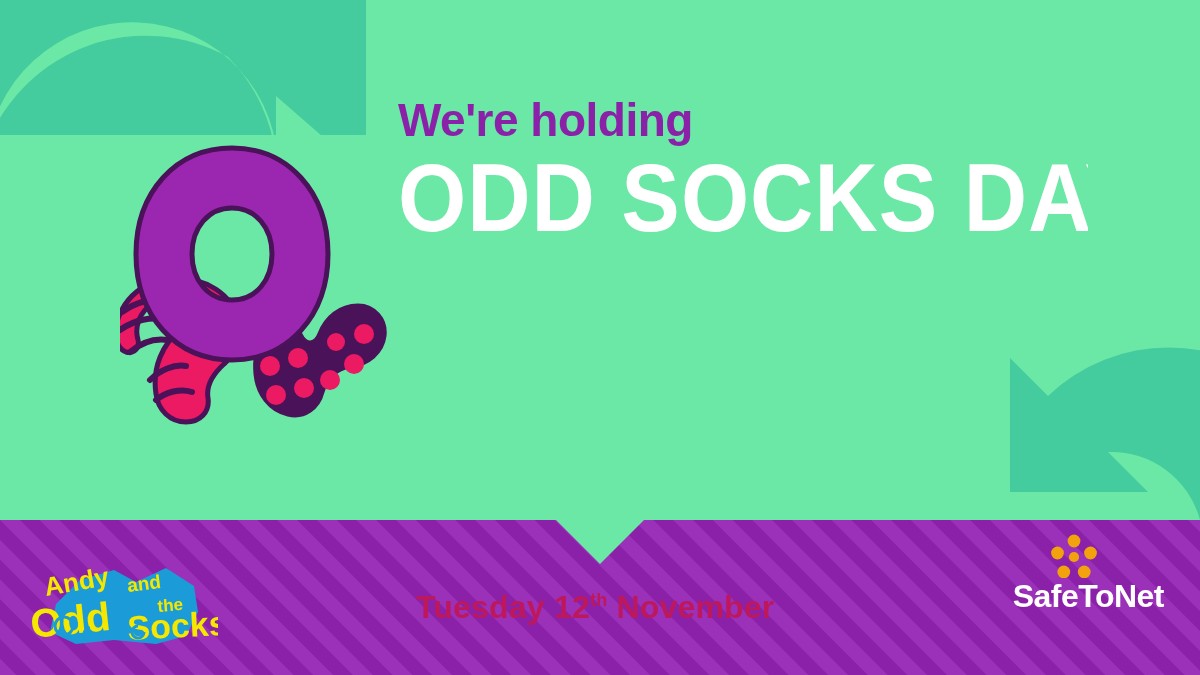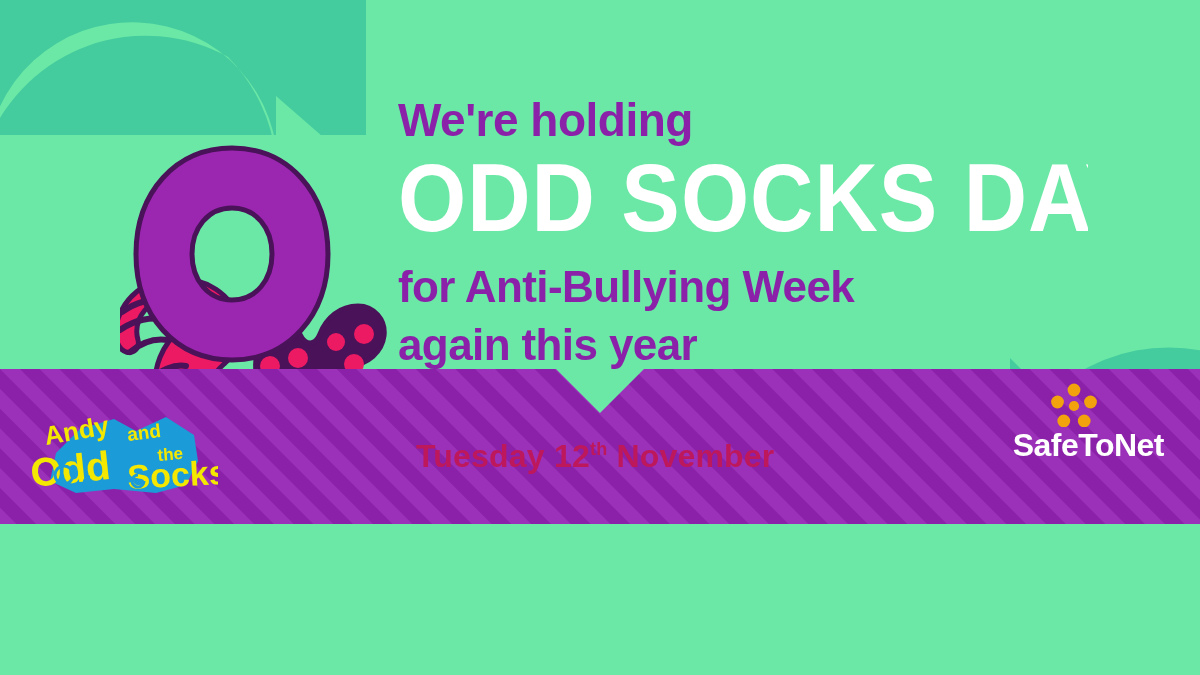--- a/index.html
+++ b/index.html
@@ -2,21 +2,21 @@
 <html><head>
 <meta charset="utf-8">
 <style>
   * { margin:0; padding:0; box-sizing:border-box; }
   html,body { width:1200px; height:675px; overflow:hidden; }
   body {
     font-family:"Liberation Sans", sans-serif;
     background:#6BE8A6;
     position:relative;
   }
-  #stage { position:relative; width:1200px; height:524px; overflow:hidden; }
+  #stage { position:relative; width:1200px; height:675px; overflow:hidden; }
 
   
   .bg-layer { position:absolute; inset:0; }
   .bg-svg { position:absolute; inset:0; width:1200px; height:675px; }
 
   
   .character { position:absolute; left:120px; top:130px; width:280px; height:300px; }
 
   
   .headline { position:absolute; left:398px; top:96px; width:700px; }
@@ -212,24 +212,20 @@
 
   <div class="headline">
     <div class="line-intro">We're holding</div>
 
     <div class="line-main">
       <svg viewBox="0 0 690 92" width="690" height="92">
         <text id="main-headline-text" x="0" y="72" fill="#FFFFFF" font-family="'Liberation Sans', sans-serif" font-size="86" font-weight="bold" letter-spacing="1" transform="scale(1.02,1.12)" style="font-stretch:condensed;">ODD SOCKS DAY</text>
       </svg>
     </div>
 
-    <div class="line-sub">
-      <div>for  Anti-Bullying Week</div>
-      <div>again this year</div>
-    </div>
   </div>
 
   <div class="footer">
     <svg class="footer-svg" viewBox="0 0 1200 155" preserveAspectRatio="none">
       <defs>
         <pattern id="stripes" width="28" height="28" patternUnits="userSpaceOnUse" patternTransform="rotate(-45)">
           <rect width="28" height="28" fill="#8B21A8"></rect>
           <rect width="14" height="28" fill="#9B31B8"></rect>
         </pattern>
         <clipPath id="footerClip">

